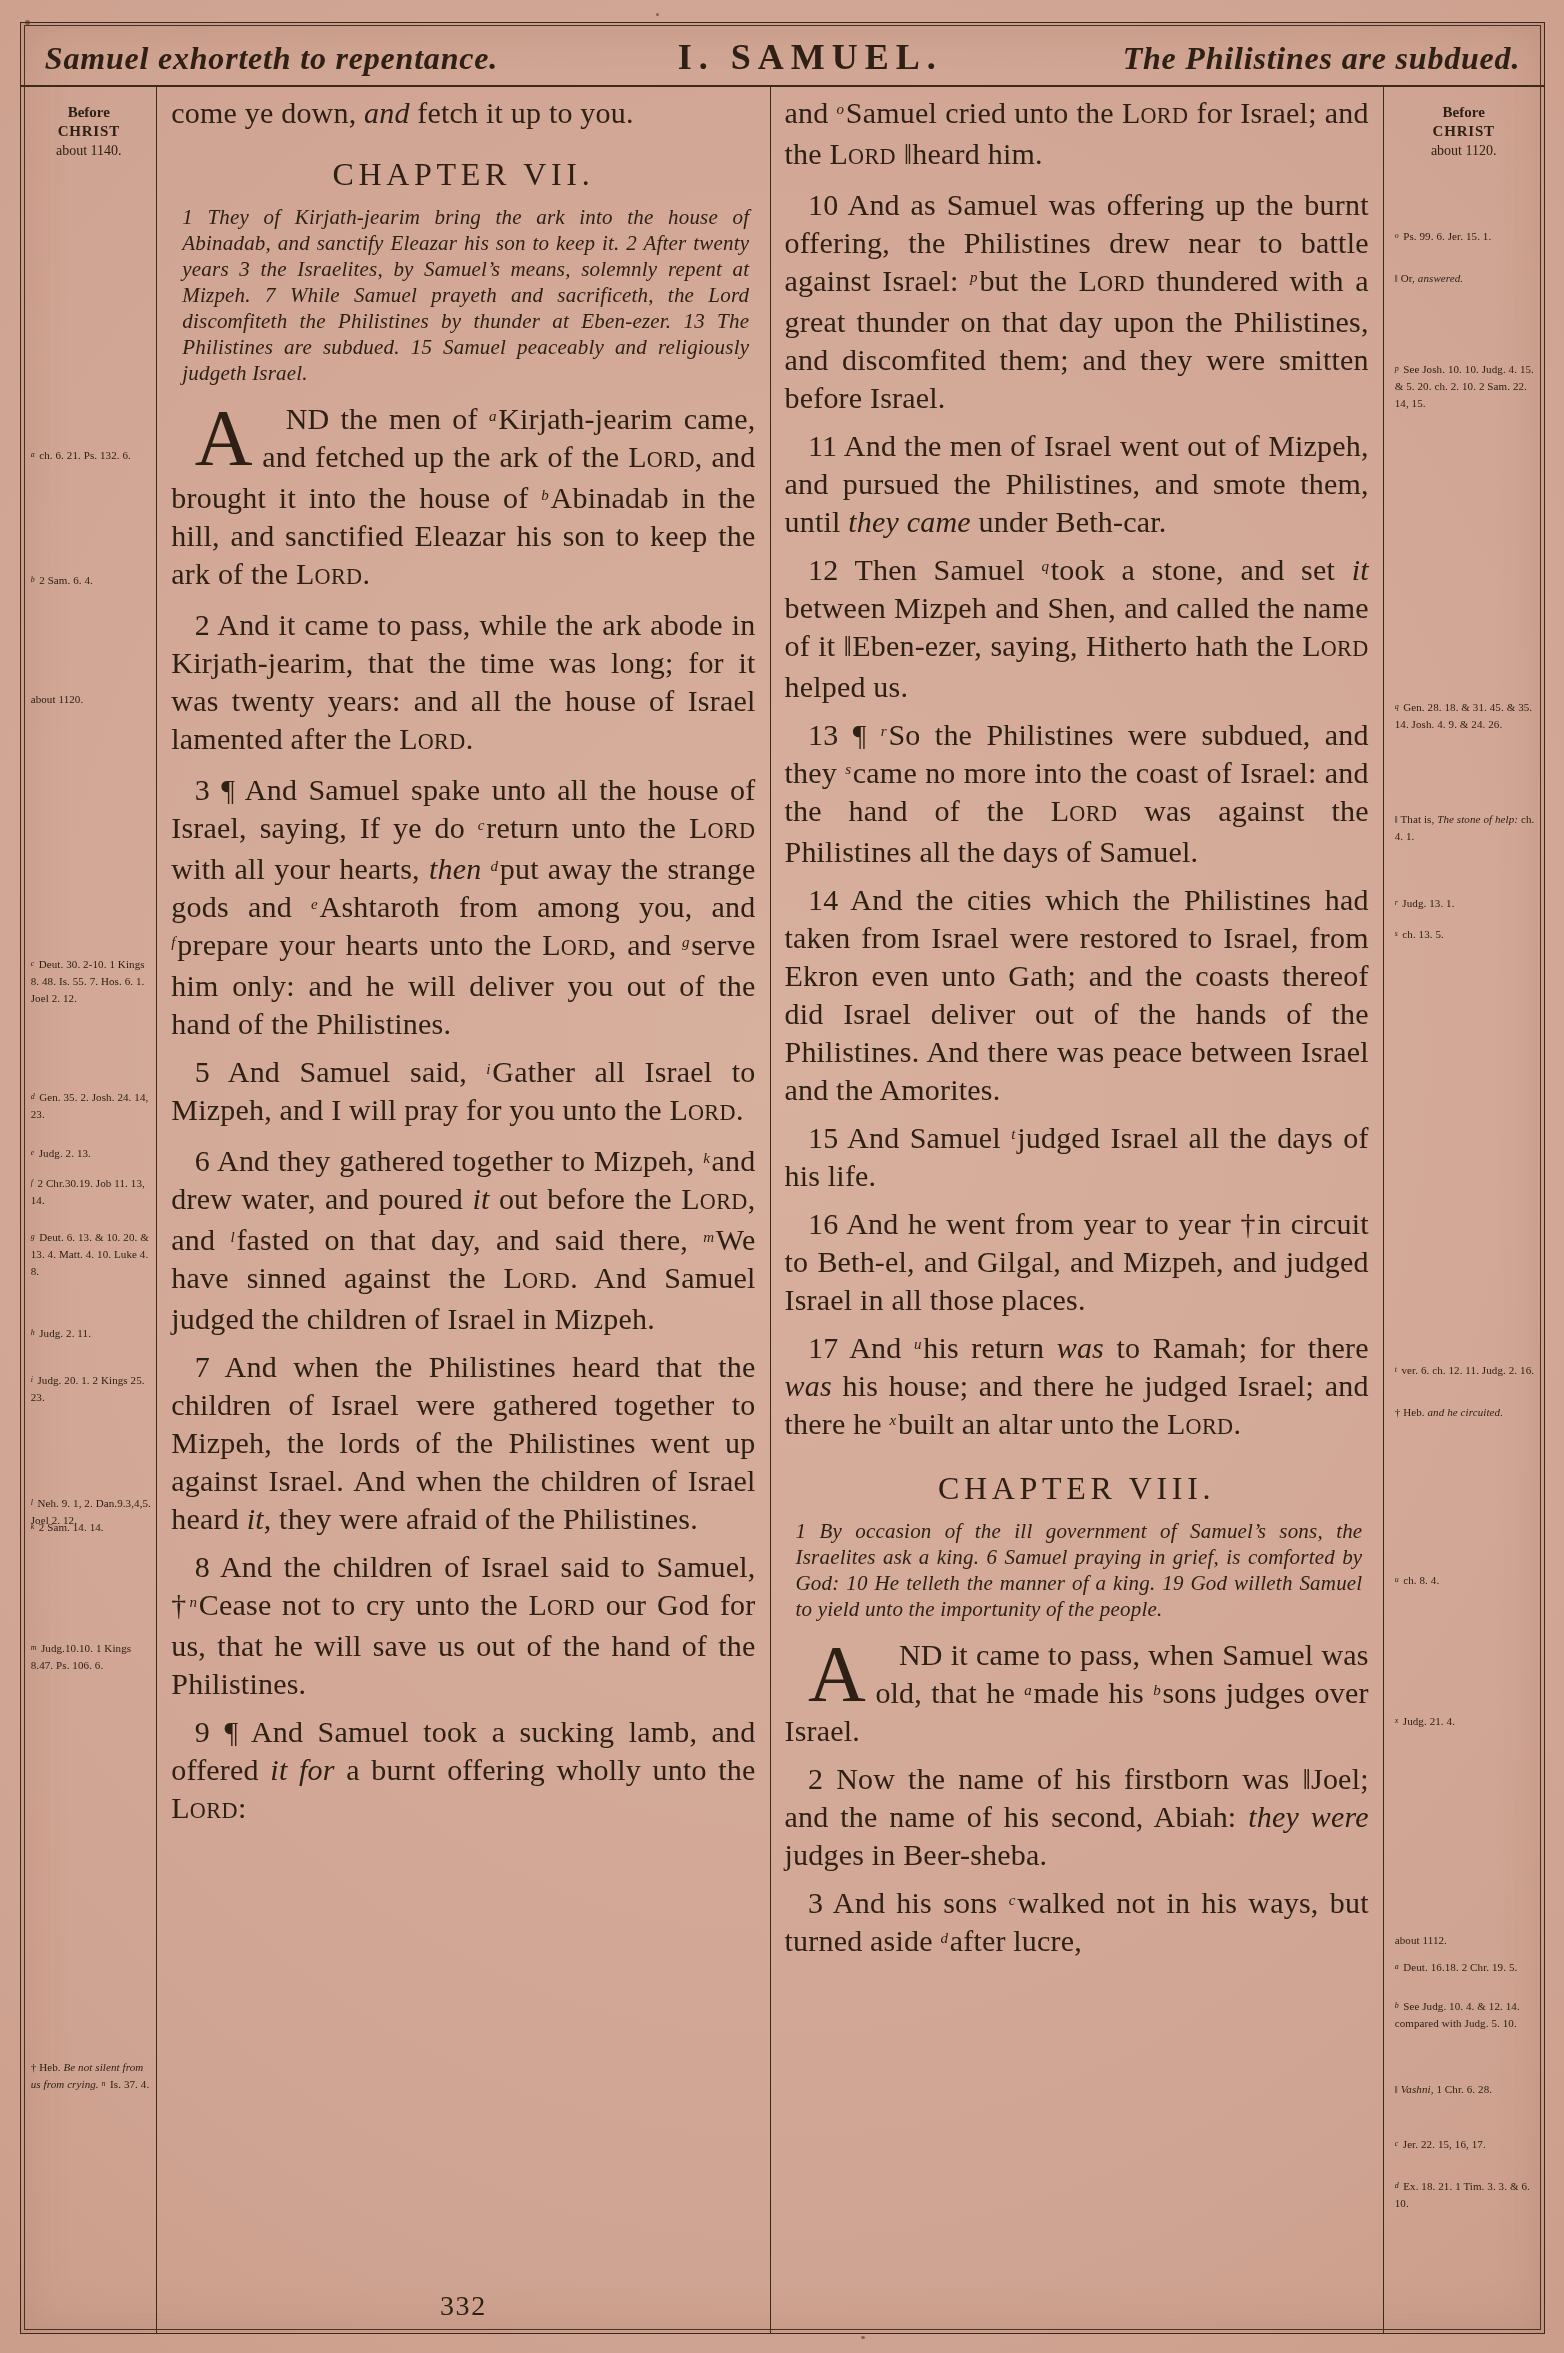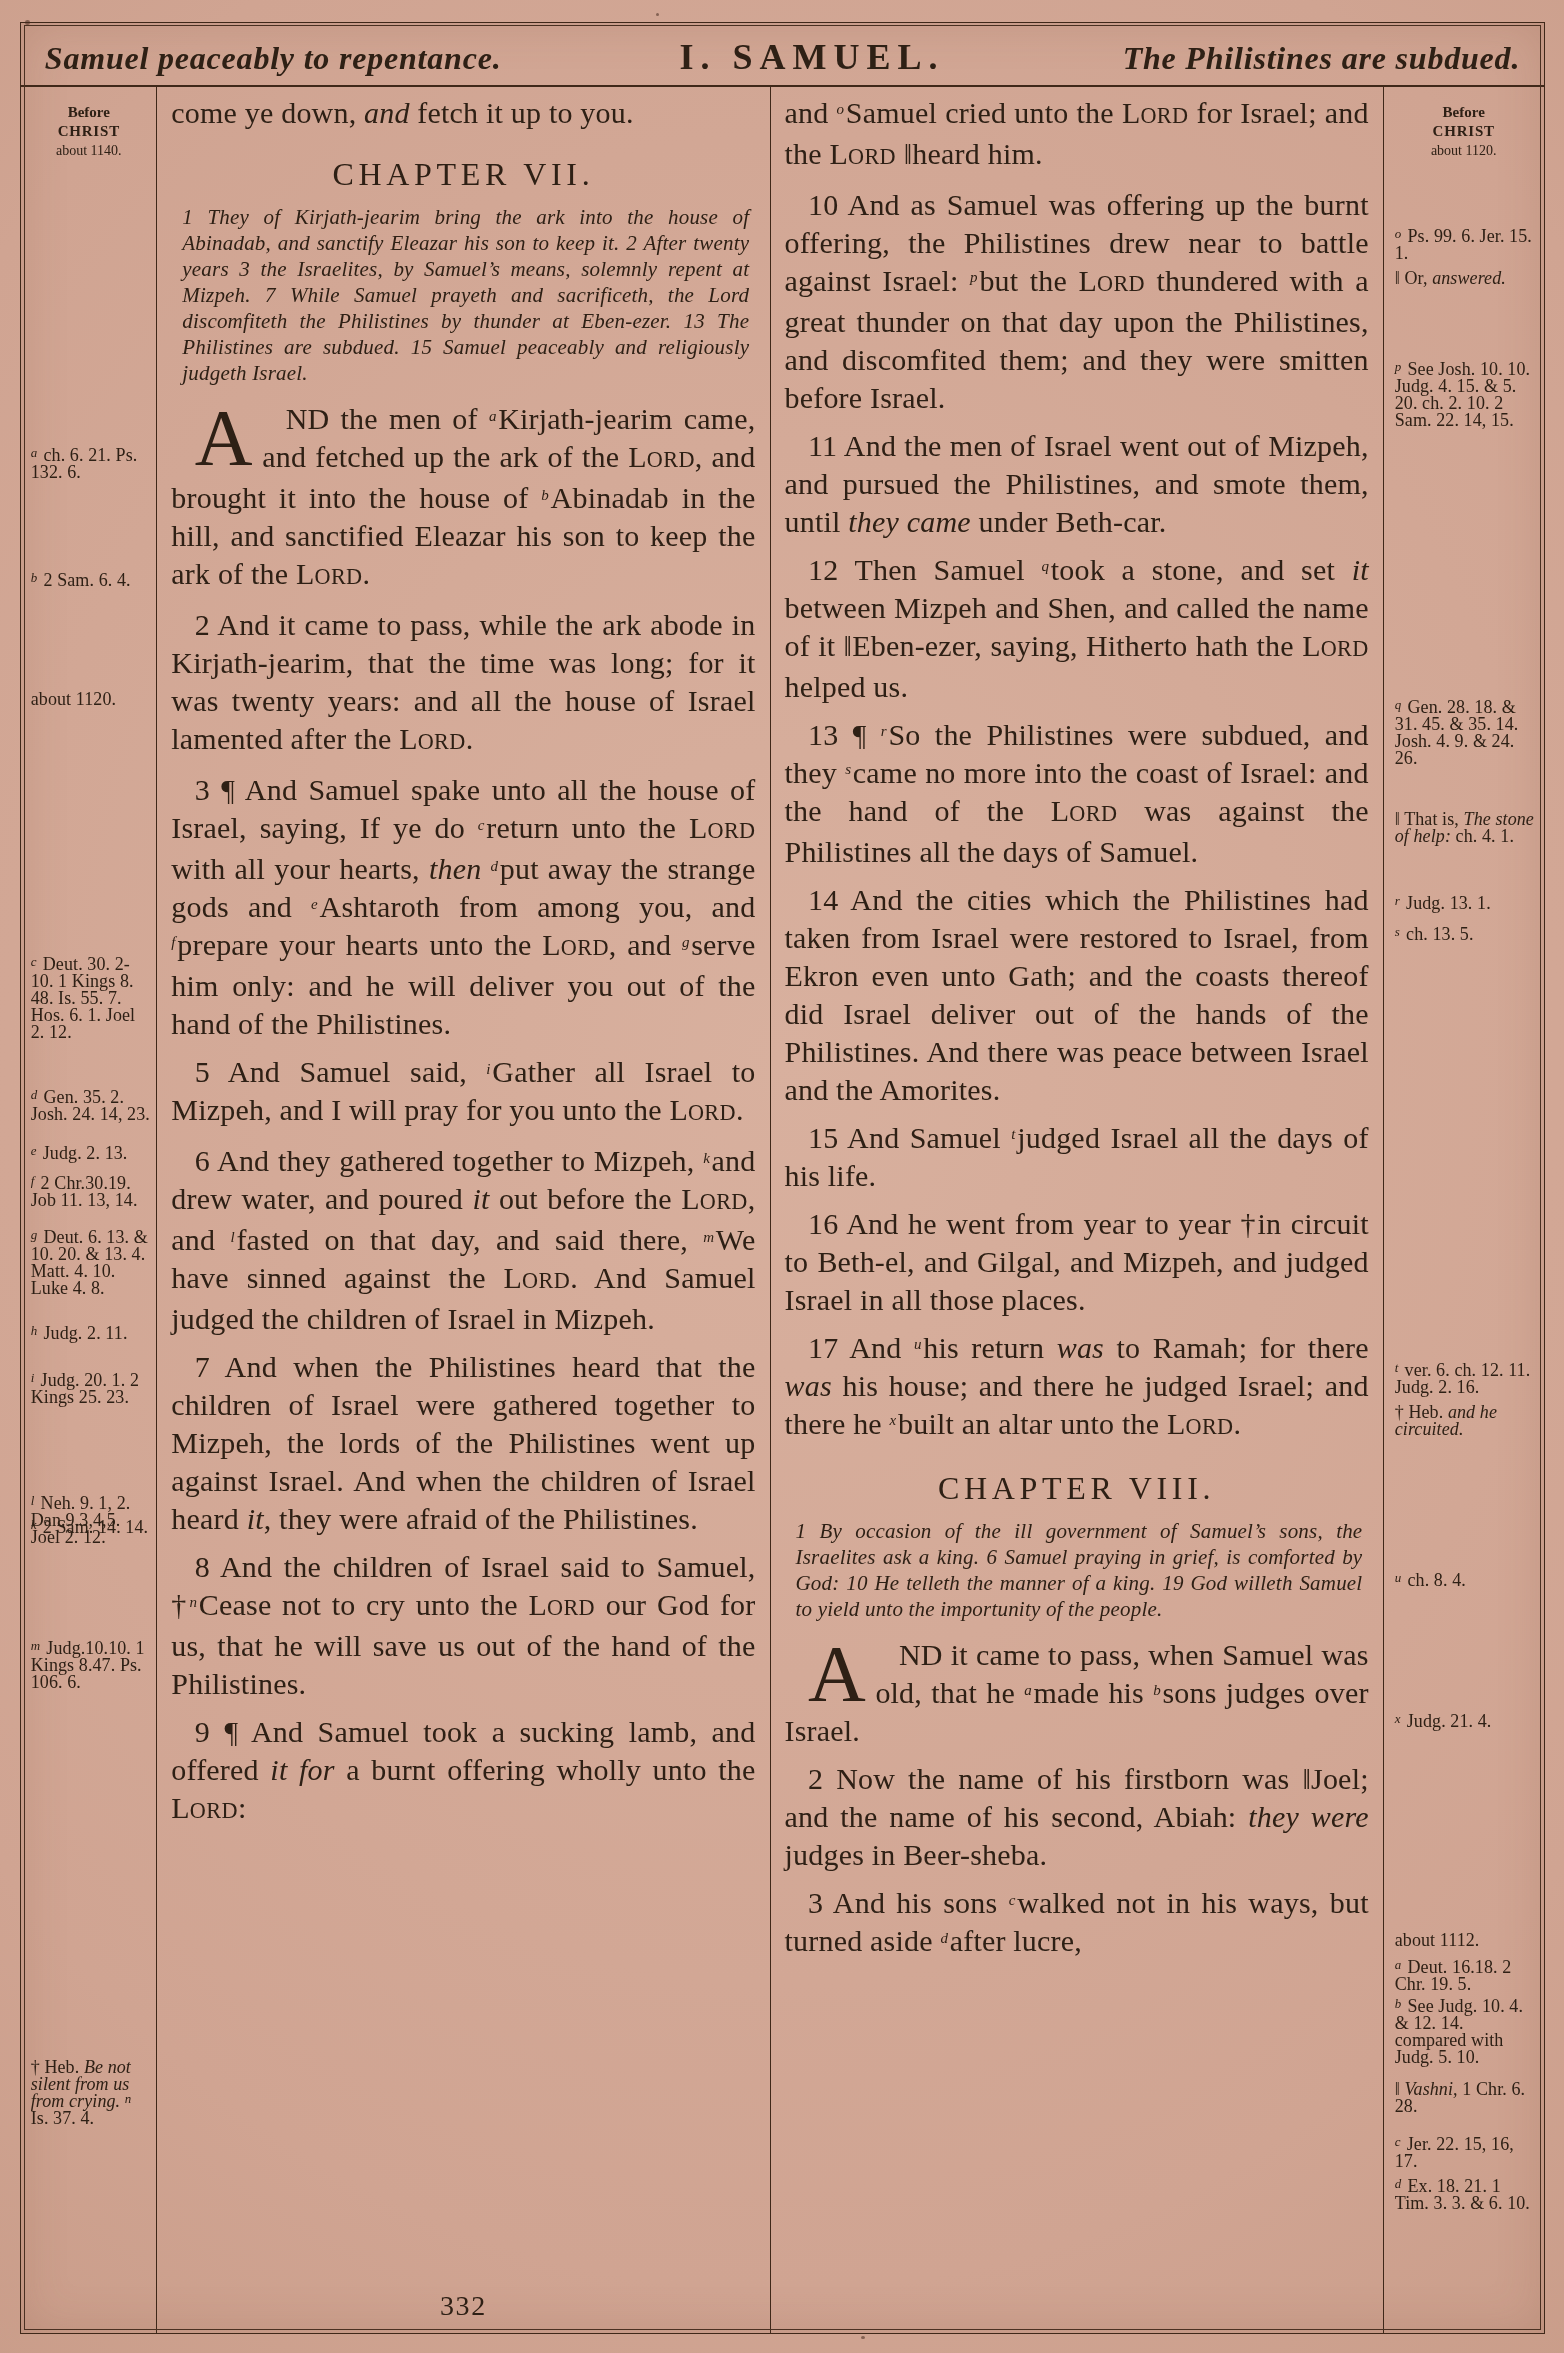--- a/index.html
+++ b/index.html
@@ -49,21 +49,21 @@
   .lord span{font-size:.74em;letter-spacing:0.4px;}
   sup.ref{font-size:.5em;font-style:italic;line-height:0;position:relative;top:-.55em;vertical-align:baseline;margin-right:1.6px;}
   .pagenum{margin-top:auto;text-align:center;font-size:28px;letter-spacing:1.6px;padding:7.8px 0 3.1px;}
 
   
   .bc{padding:15.6px 1.6px 0;text-align:center;font-weight:700;font-size:15px;line-height:19px;}
   .bc span{display:block;}
   .bc span:nth-child(2){letter-spacing:0.8px;}
   .bc span:nth-child(3){font-weight:400;font-size:14px;}
   .mnotes{position:absolute;inset:0;}
-  .mn{position:absolute;font-size:18px;line-height:17px;letter-spacing:0.1px;text-align:left;}
+  .mn{position:absolute;font-size:11px;line-height:17px;letter-spacing:0.1px;text-align:left;}
   .margincol.left .mn{left:9.4px;right:4.7px;}
   .margincol.right .mn{left:11px;right:6.3px;}
   .mn sup.ref{font-size:.72em;top:-.35em;}
 
   
   #mnotes-left > :nth-child(1){top:360px;}
   #mnotes-left > :nth-child(2){top:485px;}
   #mnotes-left > :nth-child(3){top:604px;}
   #mnotes-left > :nth-child(4){top:869px;}
   #mnotes-left > :nth-child(5){top:1002px;}
@@ -99,21 +99,21 @@
 </head>
 <body>
 
 <div class="speck" id="sp1"></div>
 <div class="speck" id="sp2"></div>
 <div class="speck" id="sp3"></div>
 
 <div class="frame">
 
   <div class="runhead">
-    <div class="side">Samuel peaceably to repentance.</div>
+    <div class="side">Samuel exhorteth to repentance.</div>
     <div class="center">I. SAMUEL.</div>
     <div class="side">The Philistines are subdued.</div>
   </div>
 
   <div class="content">
 
     <div class="margincol left">
       <div class="bc">
         <span>Before</span>
         <span>CHRIST</span>

